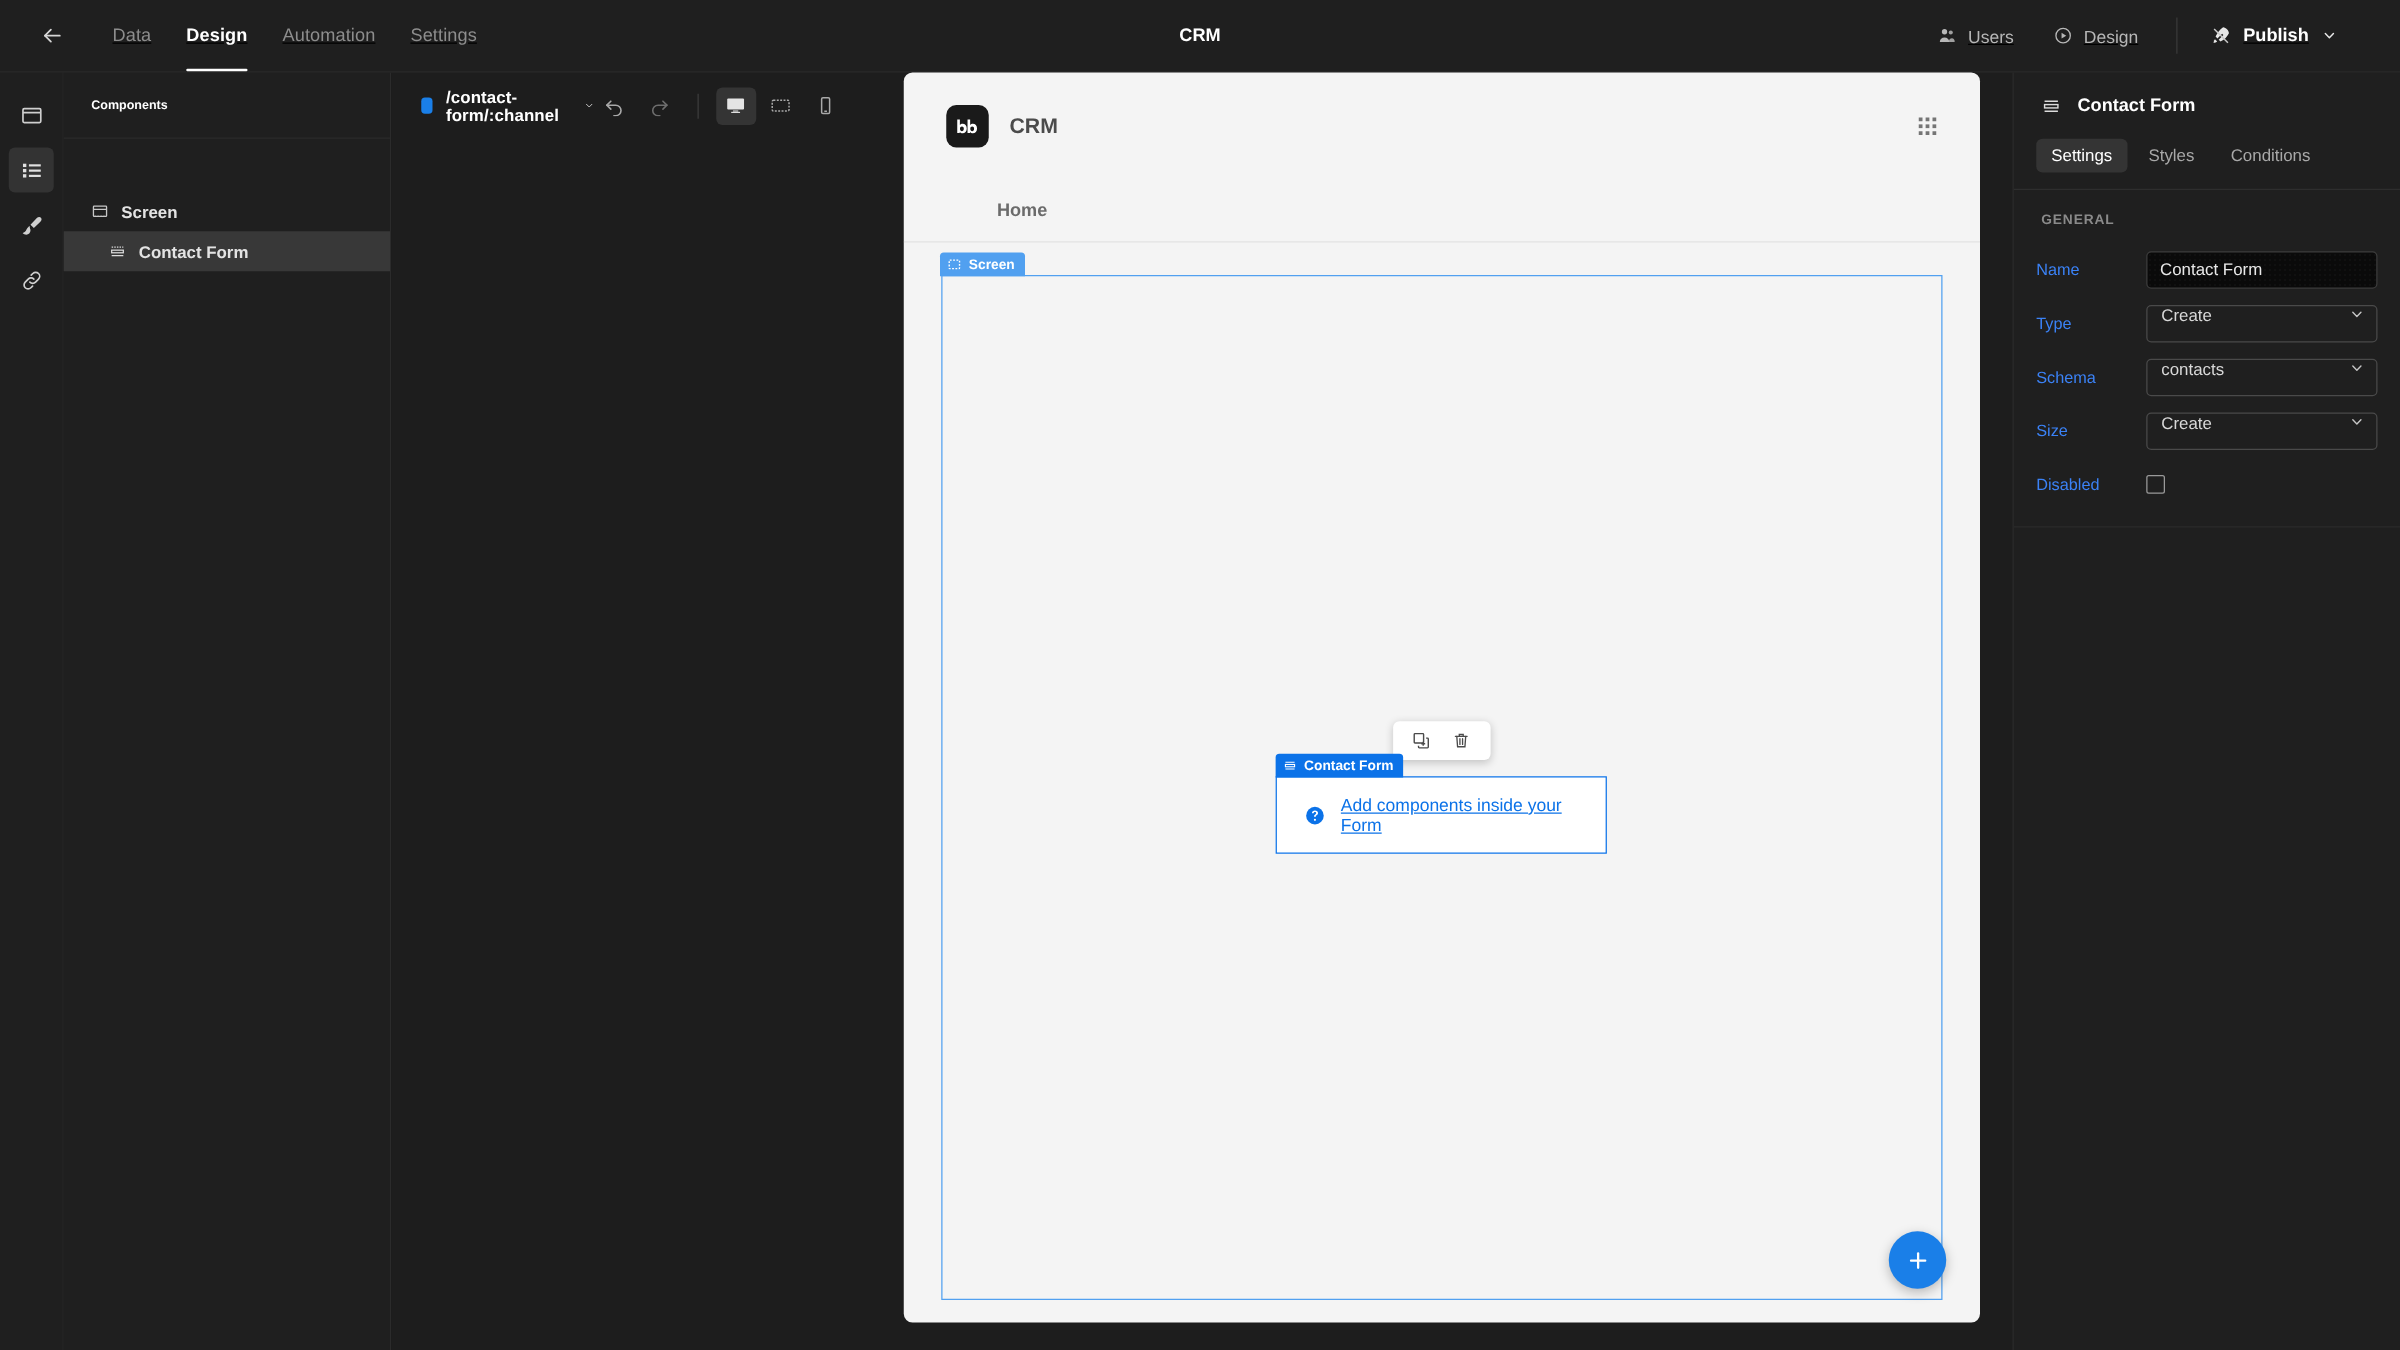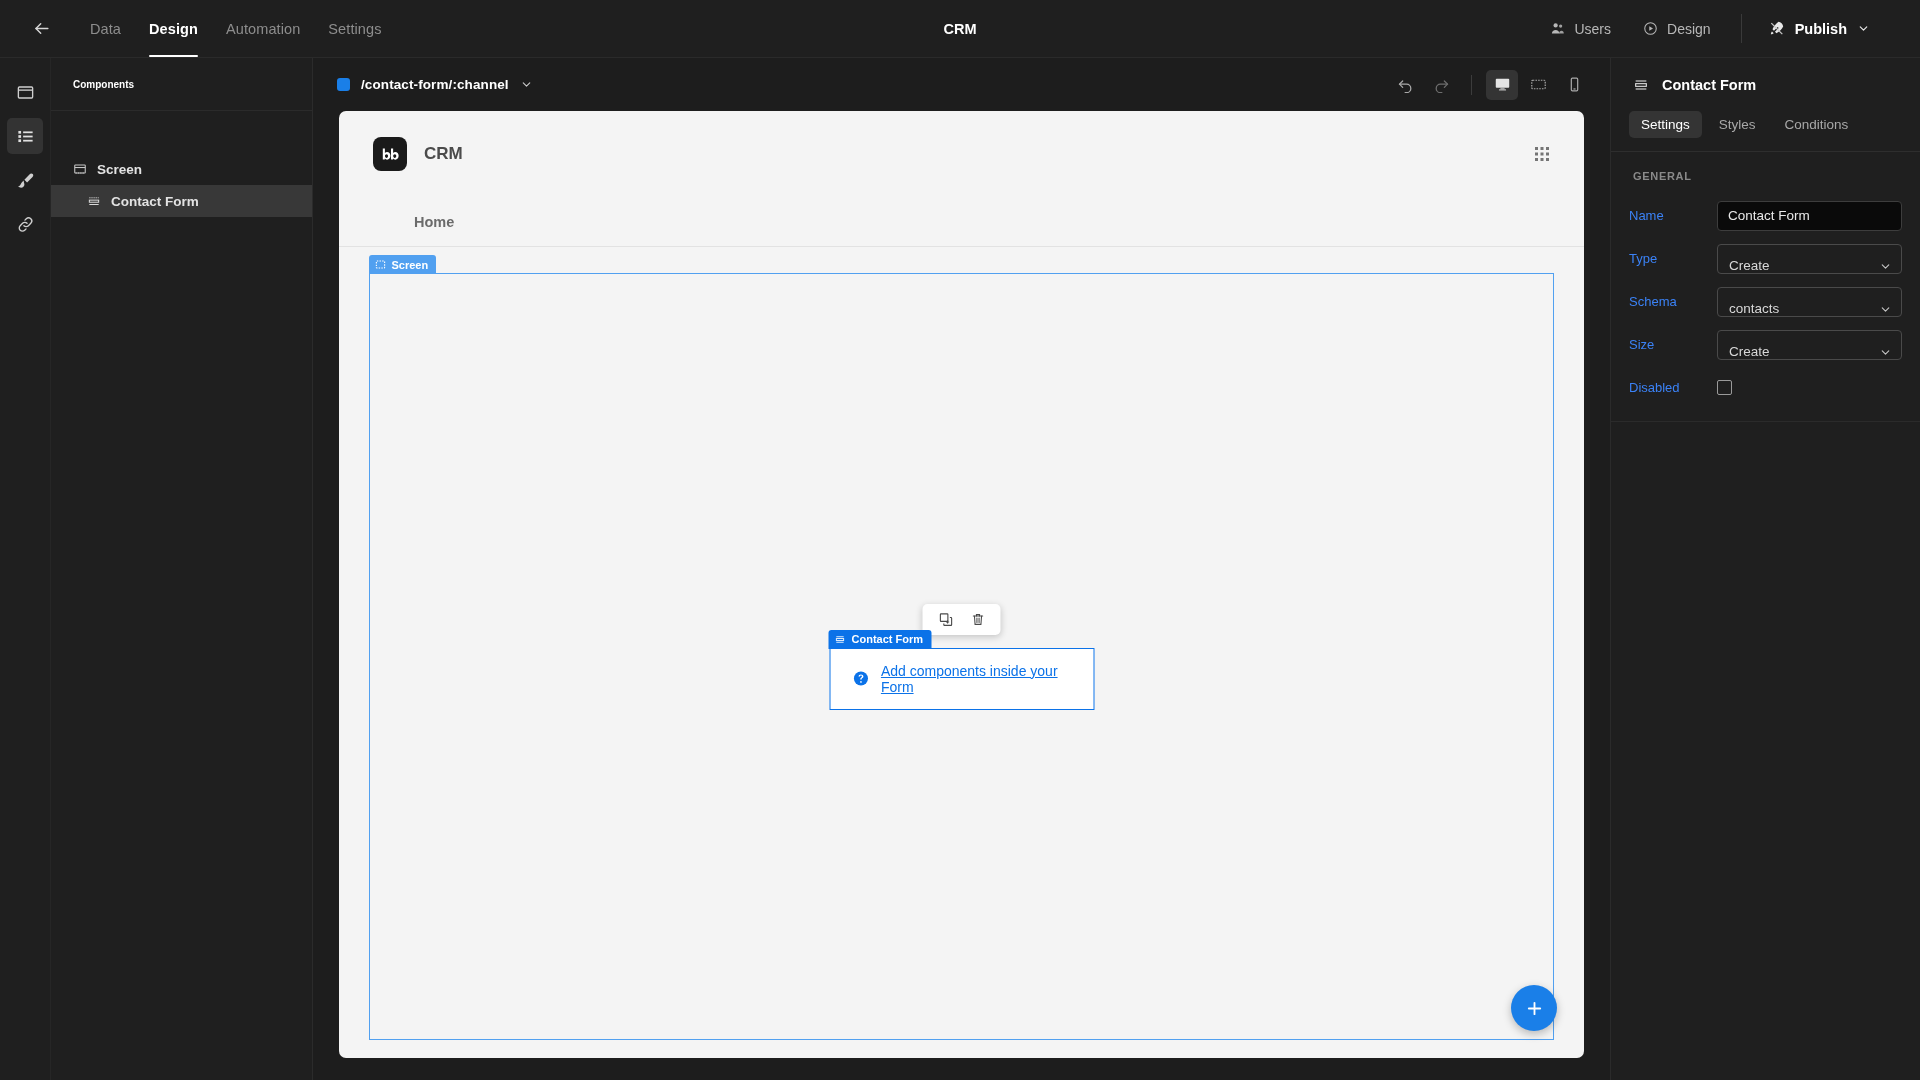--- a/index.html
+++ b/index.html
@@ -12,20 +12,21 @@
   }
   .app { width: 1920px; height: 1080px; display: flex; flex-direction: column; }
 
   
   .topbar {
     height: 58px; flex: 0 0 58px;
     background: #1f1f1f;
     display: flex; align-items: stretch;
     position: relative;
     border-bottom: 1px solid #2a2a2a;
+    text-decoration: underline;
   }
   .topbar-left { display: flex; align-items: center; padding-left: 24px; gap: 0; }
   .back-btn {
     width: 34px; height: 34px; display: flex; align-items: center; justify-content: center;
     cursor: pointer; margin-right: 18px;
   }
   .navtabs { display: flex; align-items: stretch; height: 100%; }
   .navtab {
     display: flex; align-items: center; padding: 0 14px;
     font-size: 14.5px; color: #8d8d8d; cursor: pointer; position: relative;
@@ -85,21 +86,21 @@
   .tree { margin-top: 22px; margin-left: -16px; margin-right: -16px; }
   .tree-item {
     display: flex; align-items: center; gap: 10px;
     height: 32px; padding-left: 22px; cursor: pointer;
     font-size: 13.5px; color: #e3e3e3; font-weight: 700;
   }
   .tree-item.child { padding-left: 36px; }
   .tree-item.selected { background: #383838; }
 
   
-  .work { flex: 1; background: #1d1d1d; display: flex; flex-direction: column; min-width: 0; }
+  .work { flex: 1; background: #1d1d1d; display: flex; flex-direction: row; min-width: 0; }
   .work-top {
     height: 53px; flex: 0 0 53px; display: flex; align-items: center;
     padding: 0 20px 0 24px;
   }
   .route { display: flex; align-items: center; gap: 11px; cursor: pointer; }
   .route-swatch {
     width: 13px; height: 13px; border-radius: 3px; background: #1a7fe8;
   }
   .route-text { font-size: 13.5px; color: #ffffff; font-weight: 700; letter-spacing: .1px; }
   .work-tools { margin-left: auto; display: flex; align-items: center; gap: 4px; }
@@ -206,21 +207,21 @@
     width: 100%; height: 30px; background: #0a0a0a;
     border: 1px solid #3d3d3d; border-radius: 4px;
     color: #e8e8e8; font-size: 13.5px; padding: 0 10px;
     font-family: inherit; outline: none;
     background-image: radial-gradient(rgba(255,255,255,.10) .5px, transparent .5px);
     background-size: 4px 4px;
   }
   .select-box {
     width: 100%; height: 30px; background: #1f1f1f;
     border: 1px solid #4a4a4a; border-radius: 4px;
-    display: flex; align-items: flex-end; padding: 0 9px 0 11px;
+    display: flex; align-items: flex-start; padding: 0 9px 0 11px;
     color: #d8d8d8; font-size: 13.5px; cursor: pointer;
   }
   .select-box .caret { margin-left: auto; }
   .checkbox {
     width: 15px; height: 15px; border: 1.5px solid #9a9a9a;
     border-radius: 2px; cursor: pointer; background: transparent;
   }
   .props-footline { height: 1px; background: #2b2b2b; margin-top: 12px; }
 </style>
 </head>

